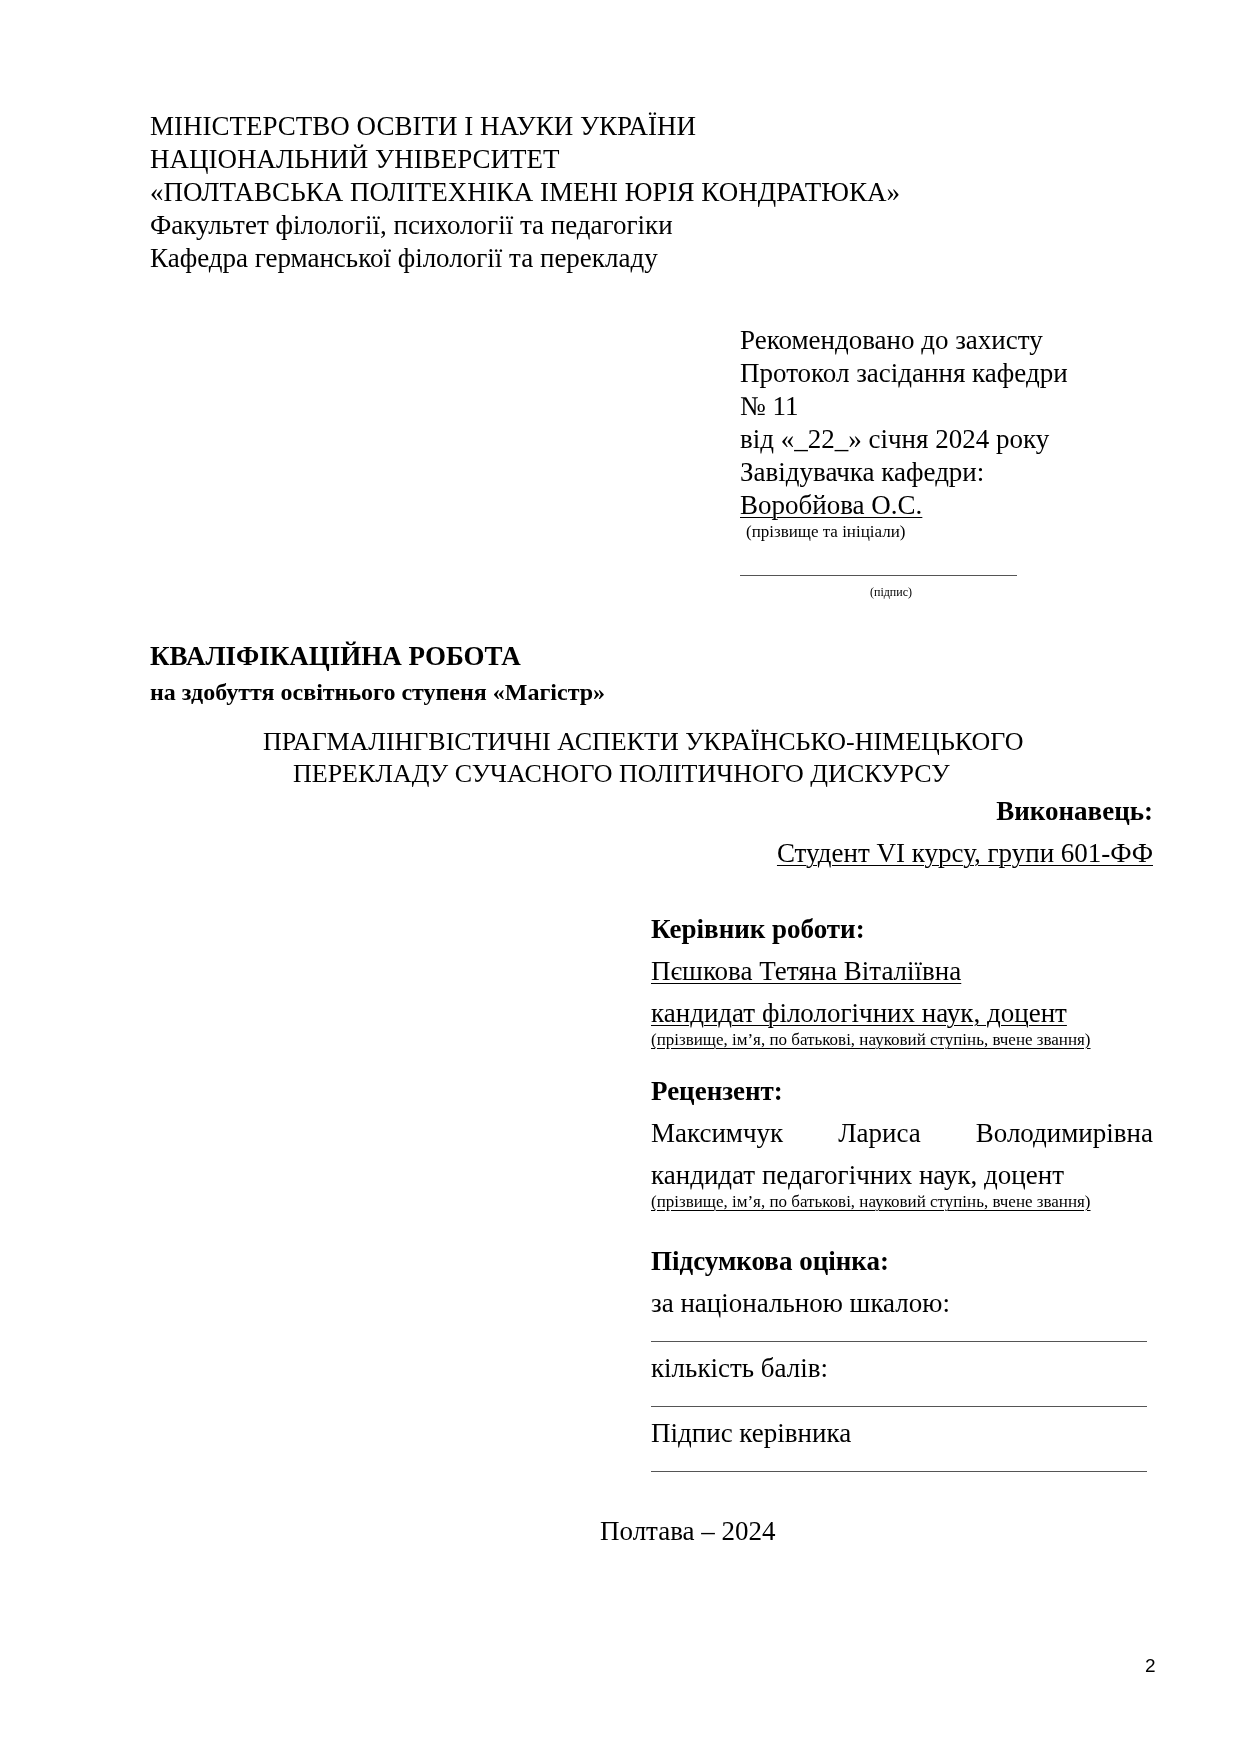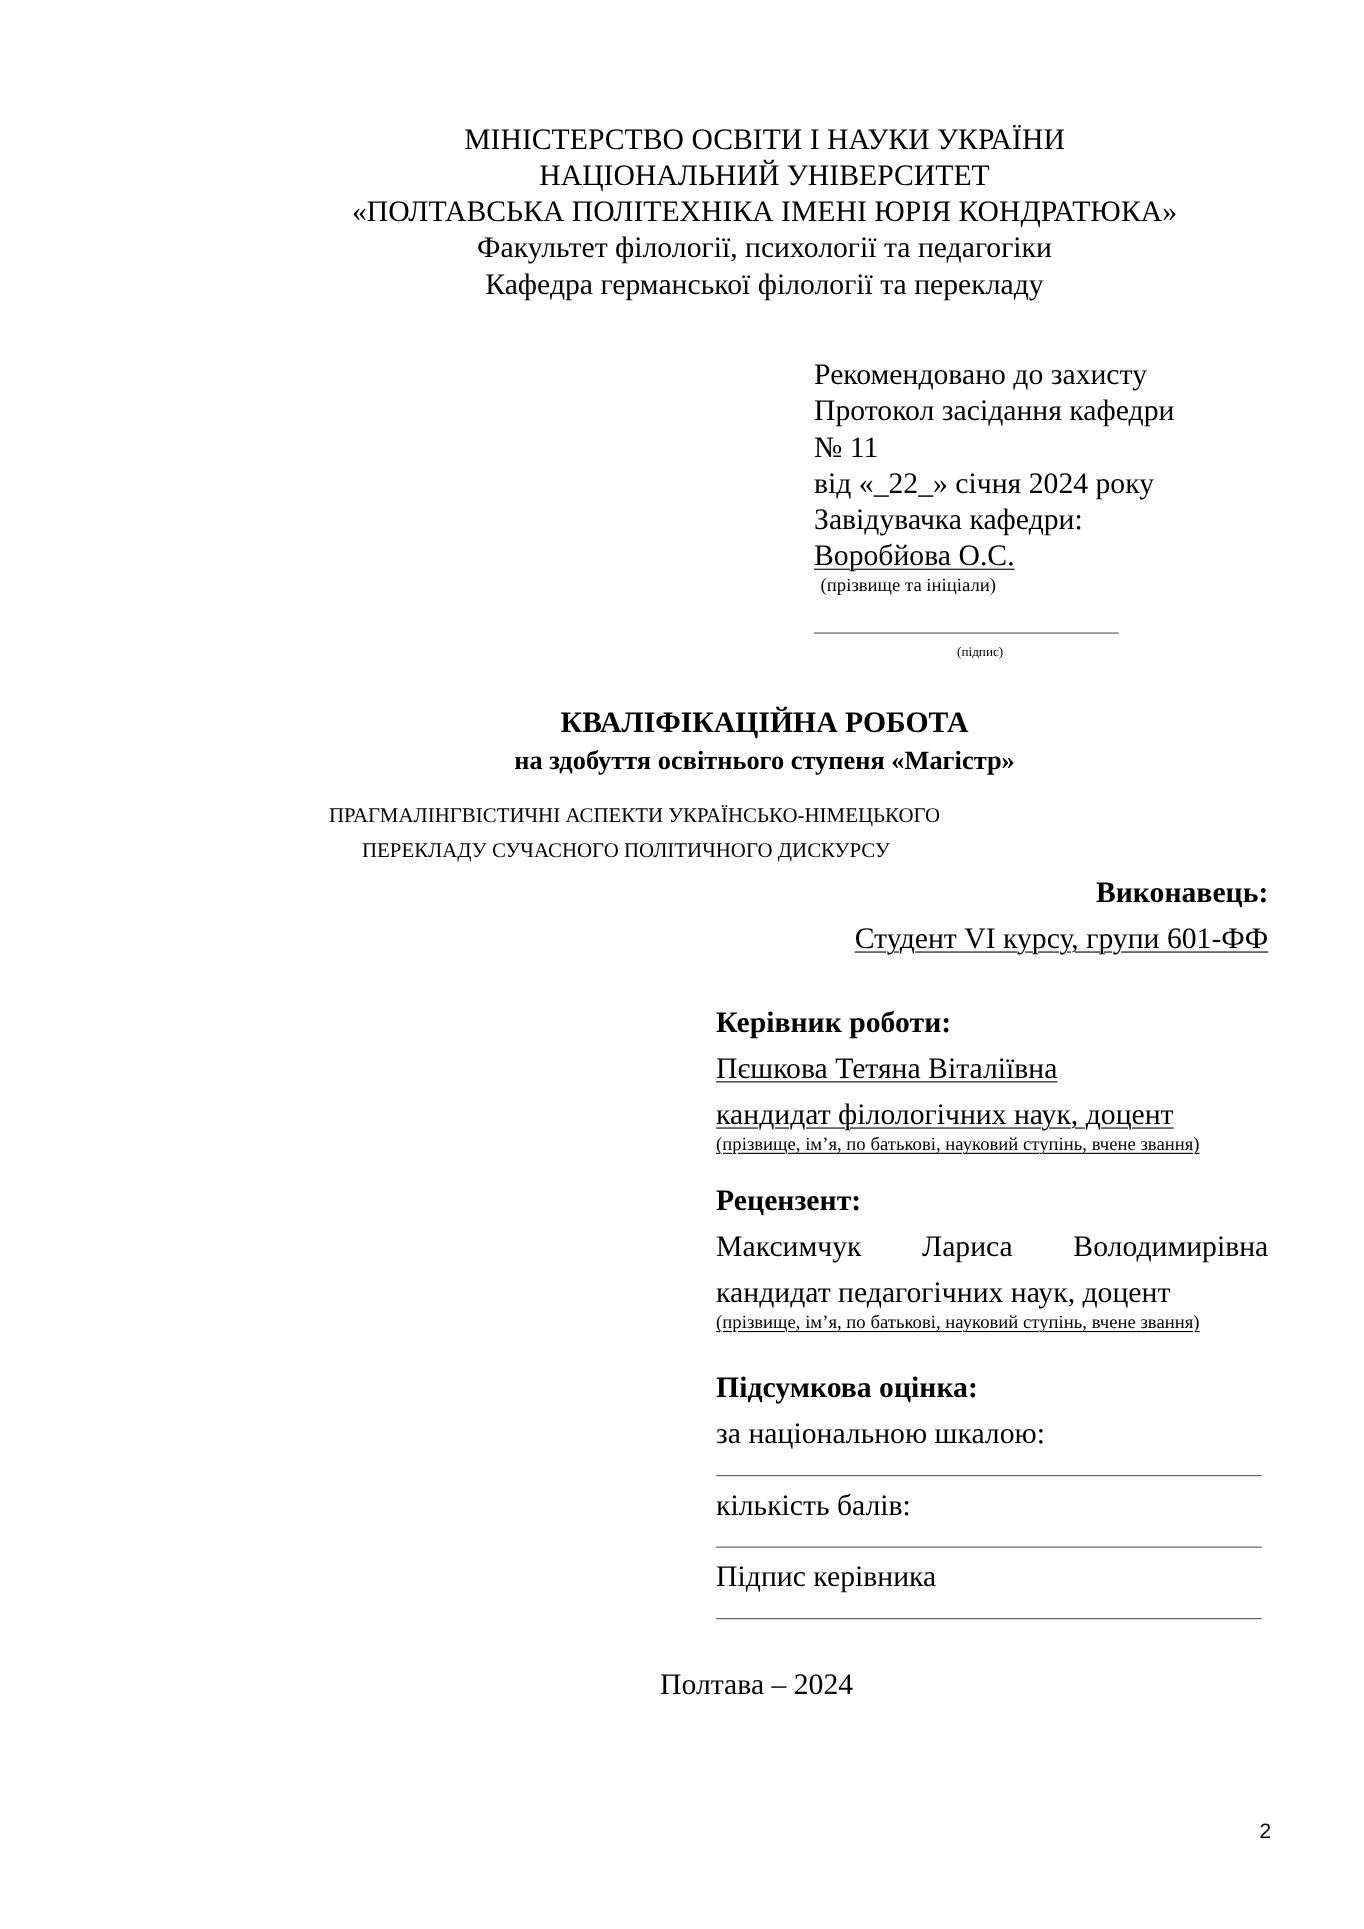--- a/index.html
+++ b/index.html
@@ -1,30 +1,30 @@
 <!DOCTYPE html>
 <html><head>
 <meta charset="utf-8">
 <style>
   html, body { margin: 0; padding: 0; background: #ffffff; }
   body { width: 1240px; height: 1754px; position: relative; overflow: hidden;
          font-family: "Liberation Serif", "DejaVu Serif", serif; color: #000000; }
   .page { position: absolute; left: 0; top: 0; width: 1240px; height: 1754px; background: #ffffff; }
   .abs { position: absolute; white-space: nowrap; }
-  .center-line { position: absolute; left: 150px; width: 1090px; text-align: center; white-space: nowrap; }
+  .center-line { position: absolute; left: 150px; width: 1090px; white-space: nowrap; }
   .hdr { font-size: 27px; line-height: 33px; }
   .rec { position: absolute; left: 740px; top: 324px; width: 420px; font-size: 27px; line-height: 33px; }
   .rec div { white-space: nowrap; }
   .u { text-decoration: underline; text-underline-offset: 3px; text-decoration-thickness: 1px; }
   .small { font-size: 17px; line-height: 20px; }
   .sigline { position: absolute; left: 740px; top: 575px; width: 277px; height: 0; border-top: 1.5px solid #555; }
   .sig-cap { position: absolute; left: 870px; top: 582px; font-size: 12px; line-height: 20px; }
   .title { font-weight: bold; font-size: 27px; line-height: 33px; }
   .subtitle { font-weight: bold; font-size: 24px; line-height: 30px; }
-  .topic { font-size: 19px; line-height: 32px; margin-left: 36px; }
+  .topic { font-size: 26px; line-height: 32px; }
   .block { position: absolute; left: 651px; width: 502px; font-size: 27px; line-height: 32px; }
   .block .lbl { font-weight: bold; white-space: nowrap; }
   .block .ln { white-space: nowrap; margin-top: 10px; }
   .justify { text-align: justify; text-align-last: justify; white-space: normal !important; }
   .fine { font-size: 17px; line-height: 21px; }
   .blank { height: 0; border-top: 1.5px solid #555; width: 496px; margin: 22px 0 8px 0; }
   .pagenum { position: absolute; left: 1145px; top: 1655px; font-family: "Liberation Sans", "DejaVu Sans", sans-serif; font-size: 19px; }
 </style>
 </head>
 <body>

